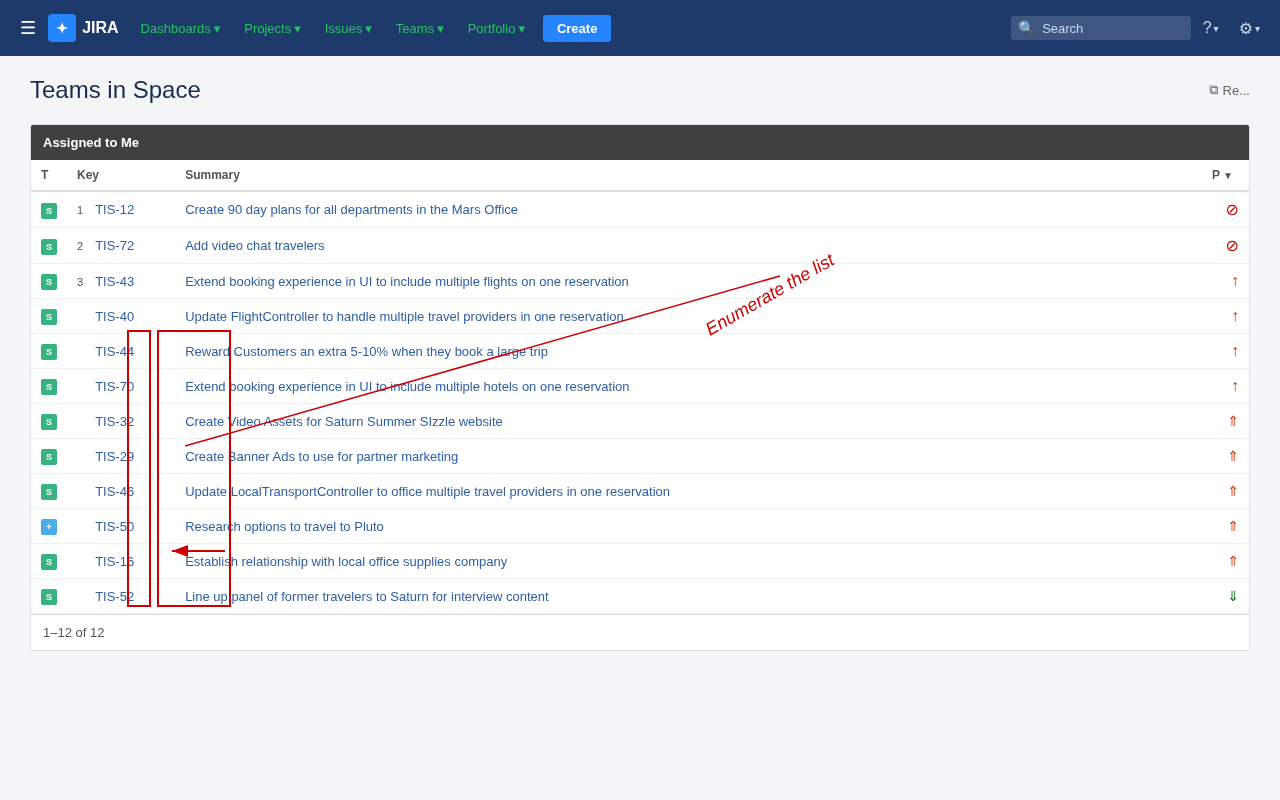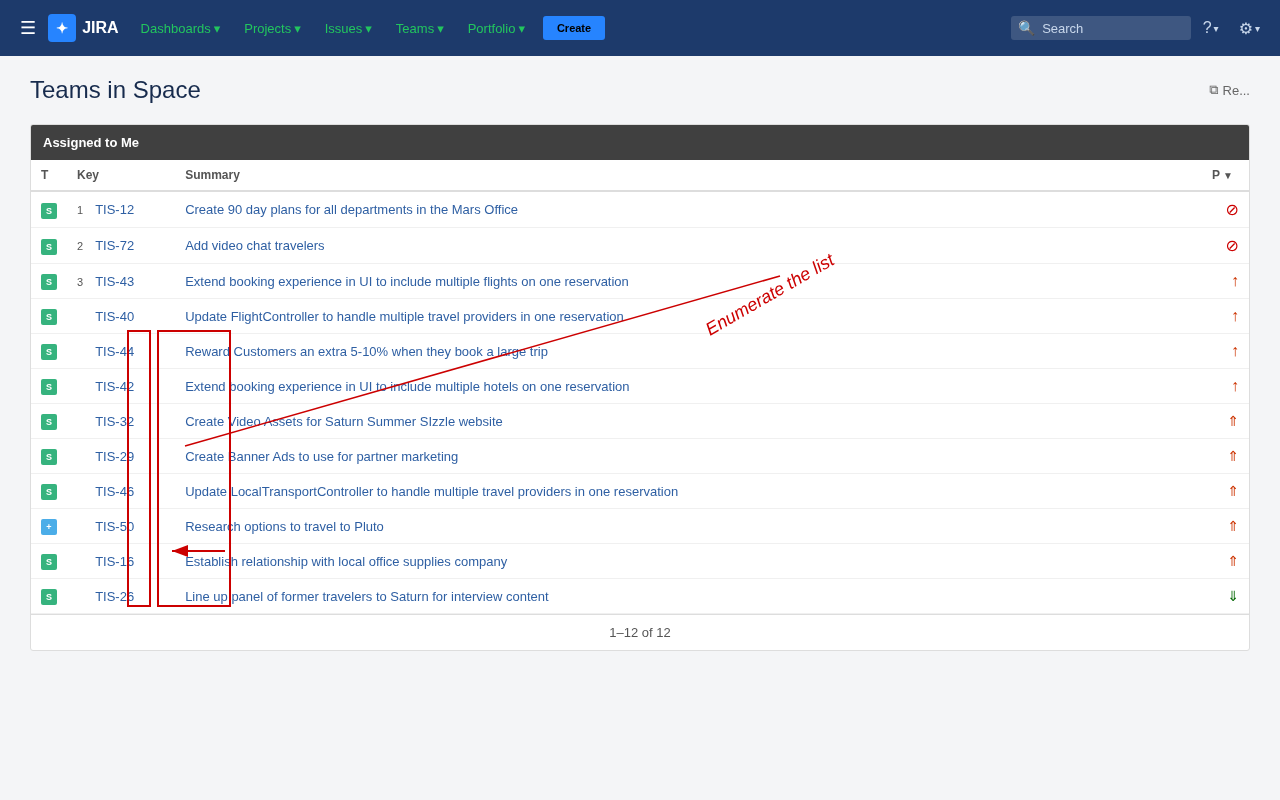--- a/index.html
+++ b/index.html
@@ -24,21 +24,21 @@
     }
     .nav-logo .jira-icon {
       background: #2684ff; border-radius: 4px; width: 28px; height: 28px;
       display: flex; align-items: center; justify-content: center; font-size: 14px; color: #fff;
     }
     .nav-item {
       color: #22c55e; font-size: 13px; padding: 6px 10px; cursor: pointer; border-radius: 3px;
       display: flex; align-items: center; gap: 3px; white-space: nowrap;
     }
     .nav-create {
-      background: #2684ff; color: #000000; font-size: 11px; font-weight: bold;
+      background: #2684ff; color: #ffffff; font-size: 13px; font-weight: bold;
       padding: 6px 14px; border-radius: 3px; cursor: pointer; border: none;
       margin-left: 4px;
     }
     .nav-spacer { flex: 1; }
     .nav-search {
       display: flex; align-items: center; background: rgba(255,255,255,0.15);
       border-radius: 3px; padding: 4px 8px; gap: 6px; cursor: text;
       min-width: 180px;
     }
     .nav-search input {
@@ -129,21 +129,20 @@
       text-align: center; line-height: 16px;
     }
     .issue-type-story { background: #36b37e; }
     .issue-type-task { background: #4bade8; }
 
     .pagination {
       padding: 10px 12px;
       font-size: 13px;
       color: #555;
       border-top: 1px solid #ddd;
-      text-align: center;
     }
     .row-num {
       color: #555; font-size: 11px; margin-right: 2px;
     }
 
     .content-wrapper {
       position: relative;
     }
 
     svg.annotation {
@@ -255,21 +254,21 @@
             <tr>
     <td class="type-cell"><span class="issue-type-icon issue-type-story">S</span></td>
     <td class="key-cell" style="padding-right:0;width:18px;"></td>
     <td class="key-cell">TIS-44</td>
     <td class="summary-cell">Reward Customers an extra 5-10% when they book a large trip</td>
     <td class="priority-cell"><span style="color:#cc3300;font-size:16px;">↑</span></td>
   </tr>
             <tr>
     <td class="type-cell"><span class="issue-type-icon issue-type-story">S</span></td>
     <td class="key-cell" style="padding-right:0;width:18px;"></td>
-    <td class="key-cell">TIS-42</td>
+    <td class="key-cell">TIS-70</td>
     <td class="summary-cell">Extend booking experience in UI to include multiple hotels on one reservation</td>
     <td class="priority-cell"><span style="color:#cc3300;font-size:16px;">↑</span></td>
   </tr>
             <tr>
     <td class="type-cell"><span class="issue-type-icon issue-type-story">S</span></td>
     <td class="key-cell" style="padding-right:0;width:18px;"></td>
     <td class="key-cell">TIS-32</td>
     <td class="summary-cell">Create Video Assets for Saturn Summer SIzzle website</td>
     <td class="priority-cell"><span style="color:#cc3300;font-size:14px;">⇑</span></td>
   </tr>
@@ -277,41 +276,41 @@
     <td class="type-cell"><span class="issue-type-icon issue-type-story">S</span></td>
     <td class="key-cell" style="padding-right:0;width:18px;"></td>
     <td class="key-cell">TIS-29</td>
     <td class="summary-cell">Create Banner Ads to use for partner marketing</td>
     <td class="priority-cell"><span style="color:#cc3300;font-size:14px;">⇑</span></td>
   </tr>
             <tr>
     <td class="type-cell"><span class="issue-type-icon issue-type-story">S</span></td>
     <td class="key-cell" style="padding-right:0;width:18px;"></td>
     <td class="key-cell">TIS-46</td>
-    <td class="summary-cell">Update LocalTransportController to handle multiple travel providers in one reservation</td>
+    <td class="summary-cell">Update LocalTransportController to office multiple travel providers in one reservation</td>
     <td class="priority-cell"><span style="color:#cc3300;font-size:14px;">⇑</span></td>
   </tr>
             <tr>
     <td class="type-cell"><span class="issue-type-icon issue-type-task">+</span></td>
     <td class="key-cell" style="padding-right:0;width:18px;"></td>
     <td class="key-cell">TIS-50</td>
     <td class="summary-cell">Research options to travel to Pluto</td>
     <td class="priority-cell"><span style="color:#cc3300;font-size:14px;">⇑</span></td>
   </tr>
             <tr>
     <td class="type-cell"><span class="issue-type-icon issue-type-story">S</span></td>
     <td class="key-cell" style="padding-right:0;width:18px;"></td>
     <td class="key-cell">TIS-16</td>
     <td class="summary-cell">Establish relationship with local office supplies company</td>
     <td class="priority-cell"><span style="color:#cc3300;font-size:14px;">⇑</span></td>
   </tr>
             <tr>
     <td class="type-cell"><span class="issue-type-icon issue-type-story">S</span></td>
     <td class="key-cell" style="padding-right:0;width:18px;"></td>
-    <td class="key-cell">TIS-26</td>
+    <td class="key-cell">TIS-52</td>
     <td class="summary-cell">Line up panel of former travelers to Saturn for interview content</td>
     <td class="priority-cell"><span style="color:#006600;font-size:14px;">⇓</span></td>
   </tr>
           </tbody>
       </table>
       <div class="pagination">1–12 of 12</div>
     </div>
 
     <svg class="annotation" style="position:absolute;top:60px;left:0;pointer-events:none;overflow:visible;" width="1200" height="700">
 

